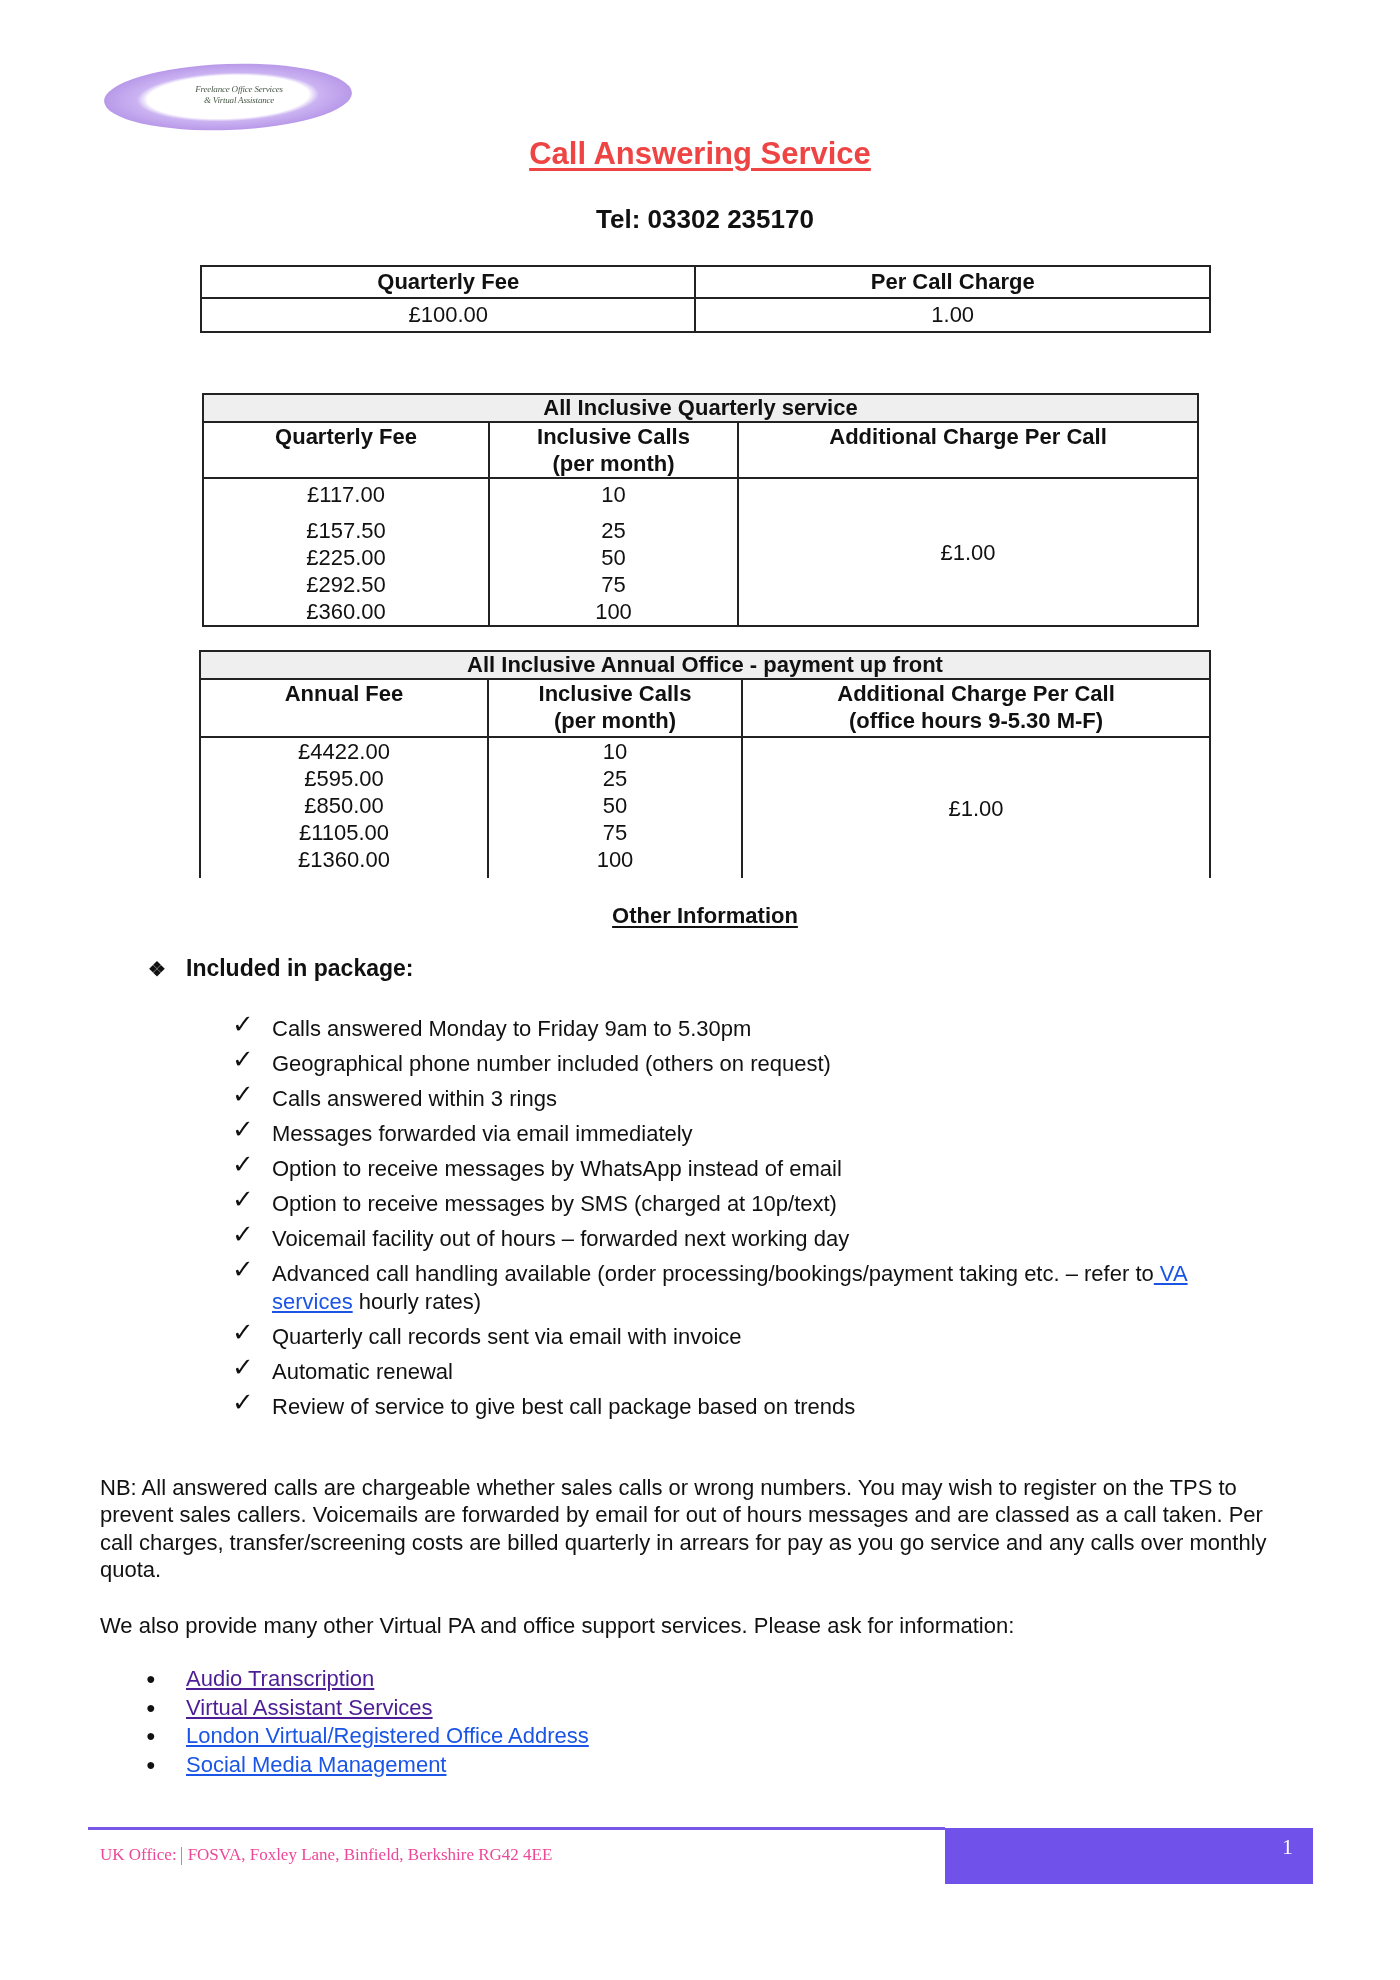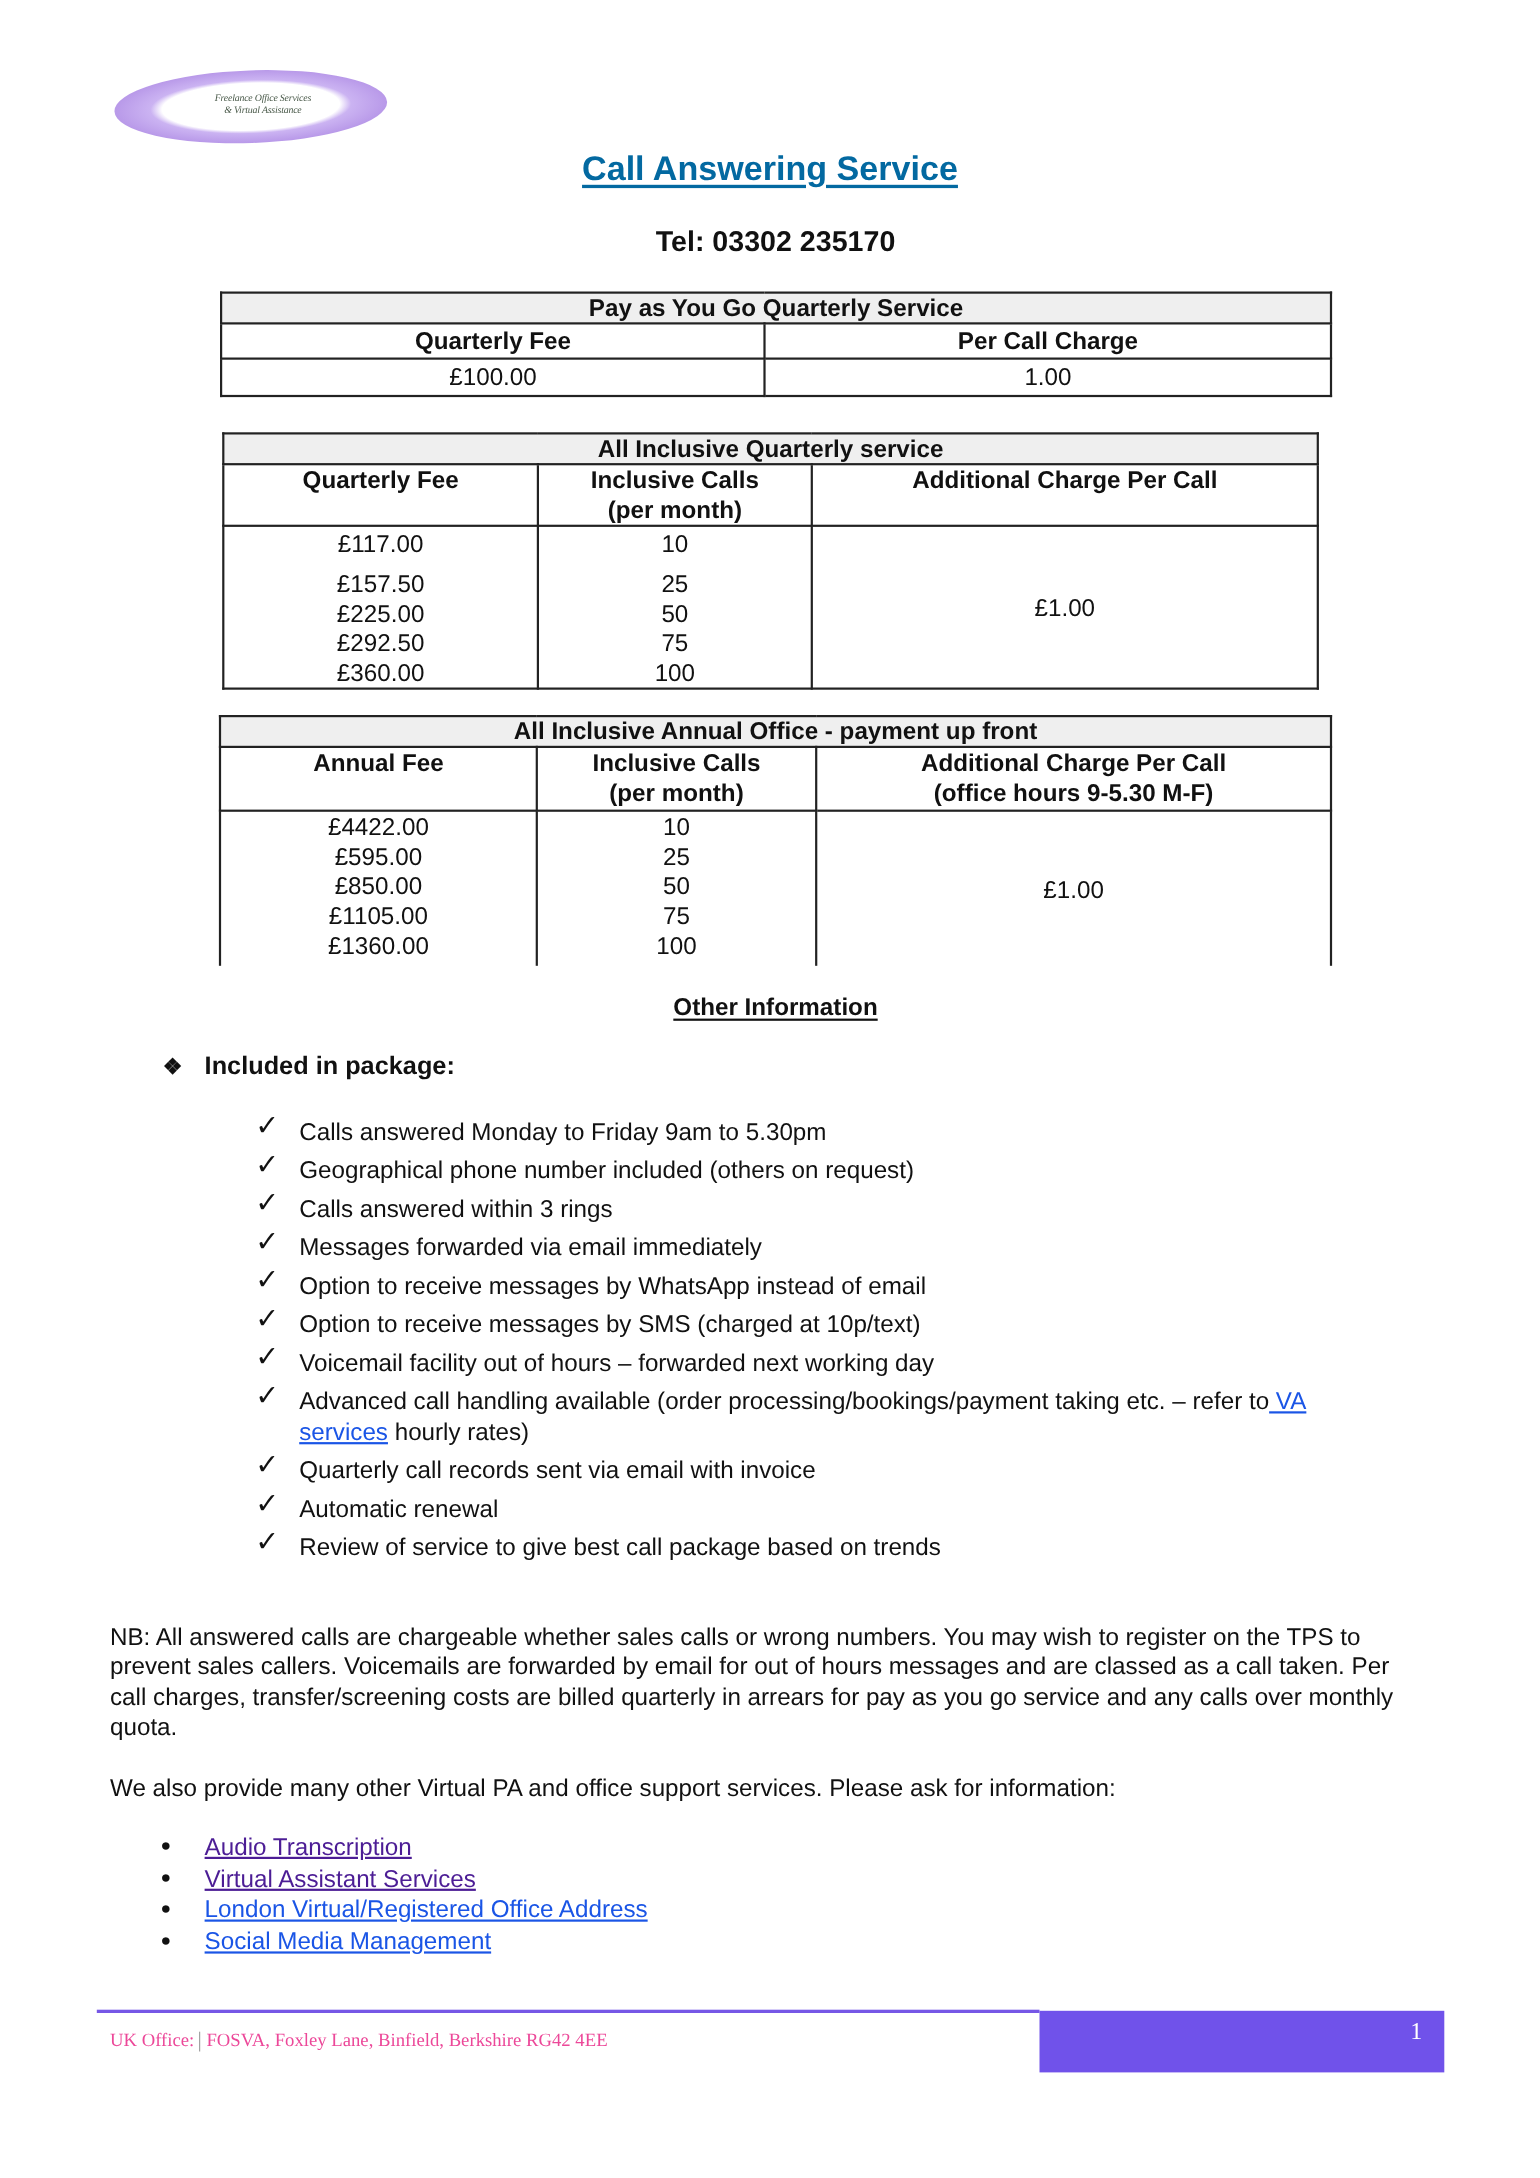--- a/index.html
+++ b/index.html
@@ -10,21 +10,21 @@
   
   .logo { left: 104px; top: 64px; width: 248px; height: 66px; }
   .logo .ring { position: absolute; inset: 0; border-radius: 50%;
                 background: radial-gradient(ellipse at 50% 50%, #ffffff 0 46%, #cbb3f2 52%, #b99ae9 70%, #d6c4f5 100%);
                 transform: rotate(-2deg); }
   .logo .txt { position: absolute; left: 70px; top: 20px; width: 130px; font-size: 9px; line-height: 11px;
                color: #4a5a4a; font-style: italic; text-align: center;
                font-family: "Liberation Serif", serif; letter-spacing: -0.2px; }
 
   .title { left: 0; width: 1400px; top: 136px; text-align: center; }
-  .title a { font-size: 31px; font-weight: bold; color: #0369a1; text-decoration: underline;
+  .title a { font-size: 31px; font-weight: bold; color: #ef4444; text-decoration: underline;
              text-decoration-thickness: 3px; text-underline-offset: 4px; }
   .tel { left: 0; width: 1410px; top: 204px; text-align: center; font-size: 26px; font-weight: bold; }
 
   table.price { position: absolute; border-collapse: collapse; font-size: 22px; }
   table.price td { border: 2px solid #222; text-align: center; padding: 0; vertical-align: top; }
   table.price .cap td { background: #efefef; font-weight: bold; height: 26px; line-height: 26px; }
   table.price .hdr td { font-weight: bold; line-height: 27px; }
   table.price .body td { line-height: 27px; margin-left: 32px; }
   table.price td.mid { vertical-align: middle; }
 
@@ -78,23 +78,20 @@
   </div>
 </div>
 
 <div class="abs title">
   <a>Call Answering Service</a>
 </div>
 <div class="abs tel">Tel:  03302 235170</div>
 
 <table class="price" id="t1">
   <tbody>
-      <tr class="cap">
-        <td colspan="2">Pay as You Go Quarterly Service</td>
-      </tr>
   <tr class="hdr">
     <td style="width:49%">Quarterly Fee</td>
     <td>Per Call Charge</td>
   </tr>
   <tr class="body">
     <td>£100.00</td>
     <td>1.00</td>
   </tr>
 </tbody>
   </table>

